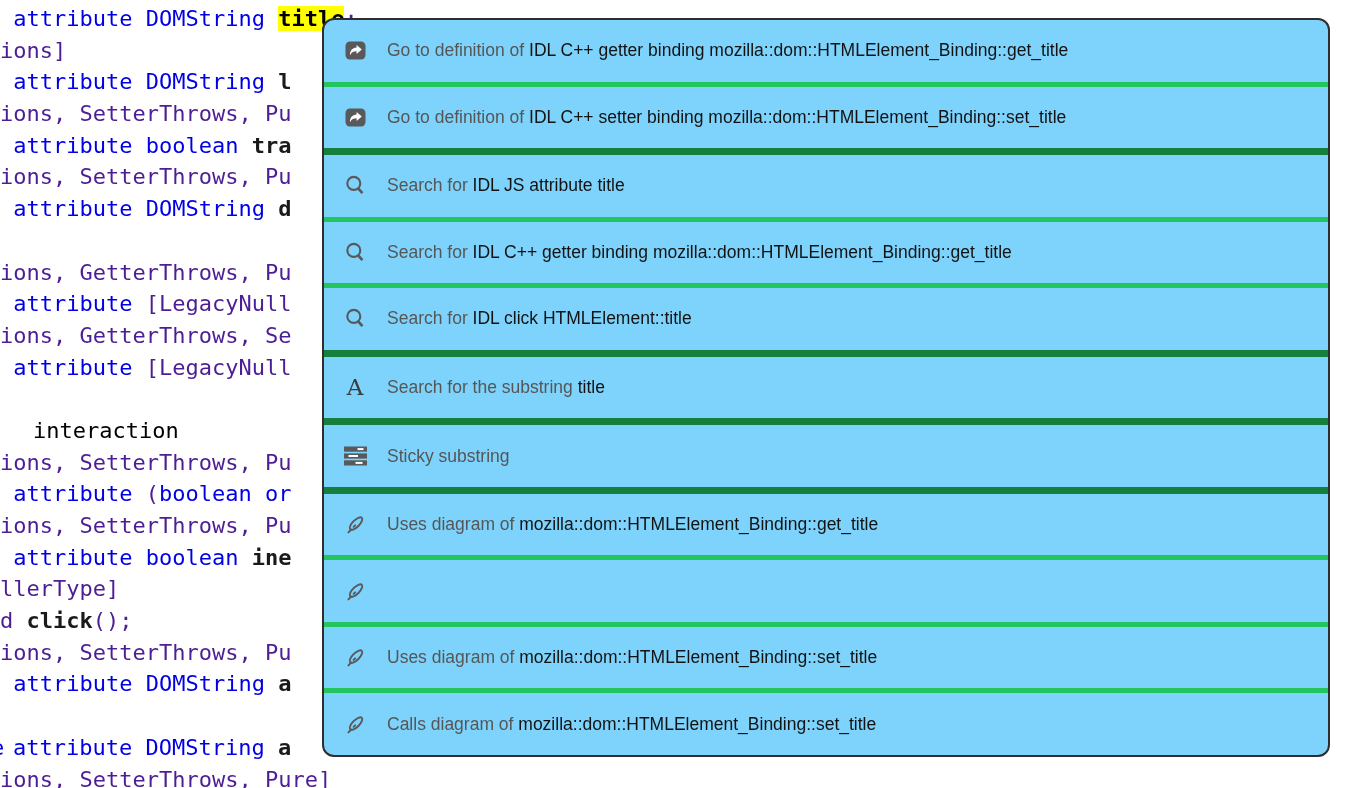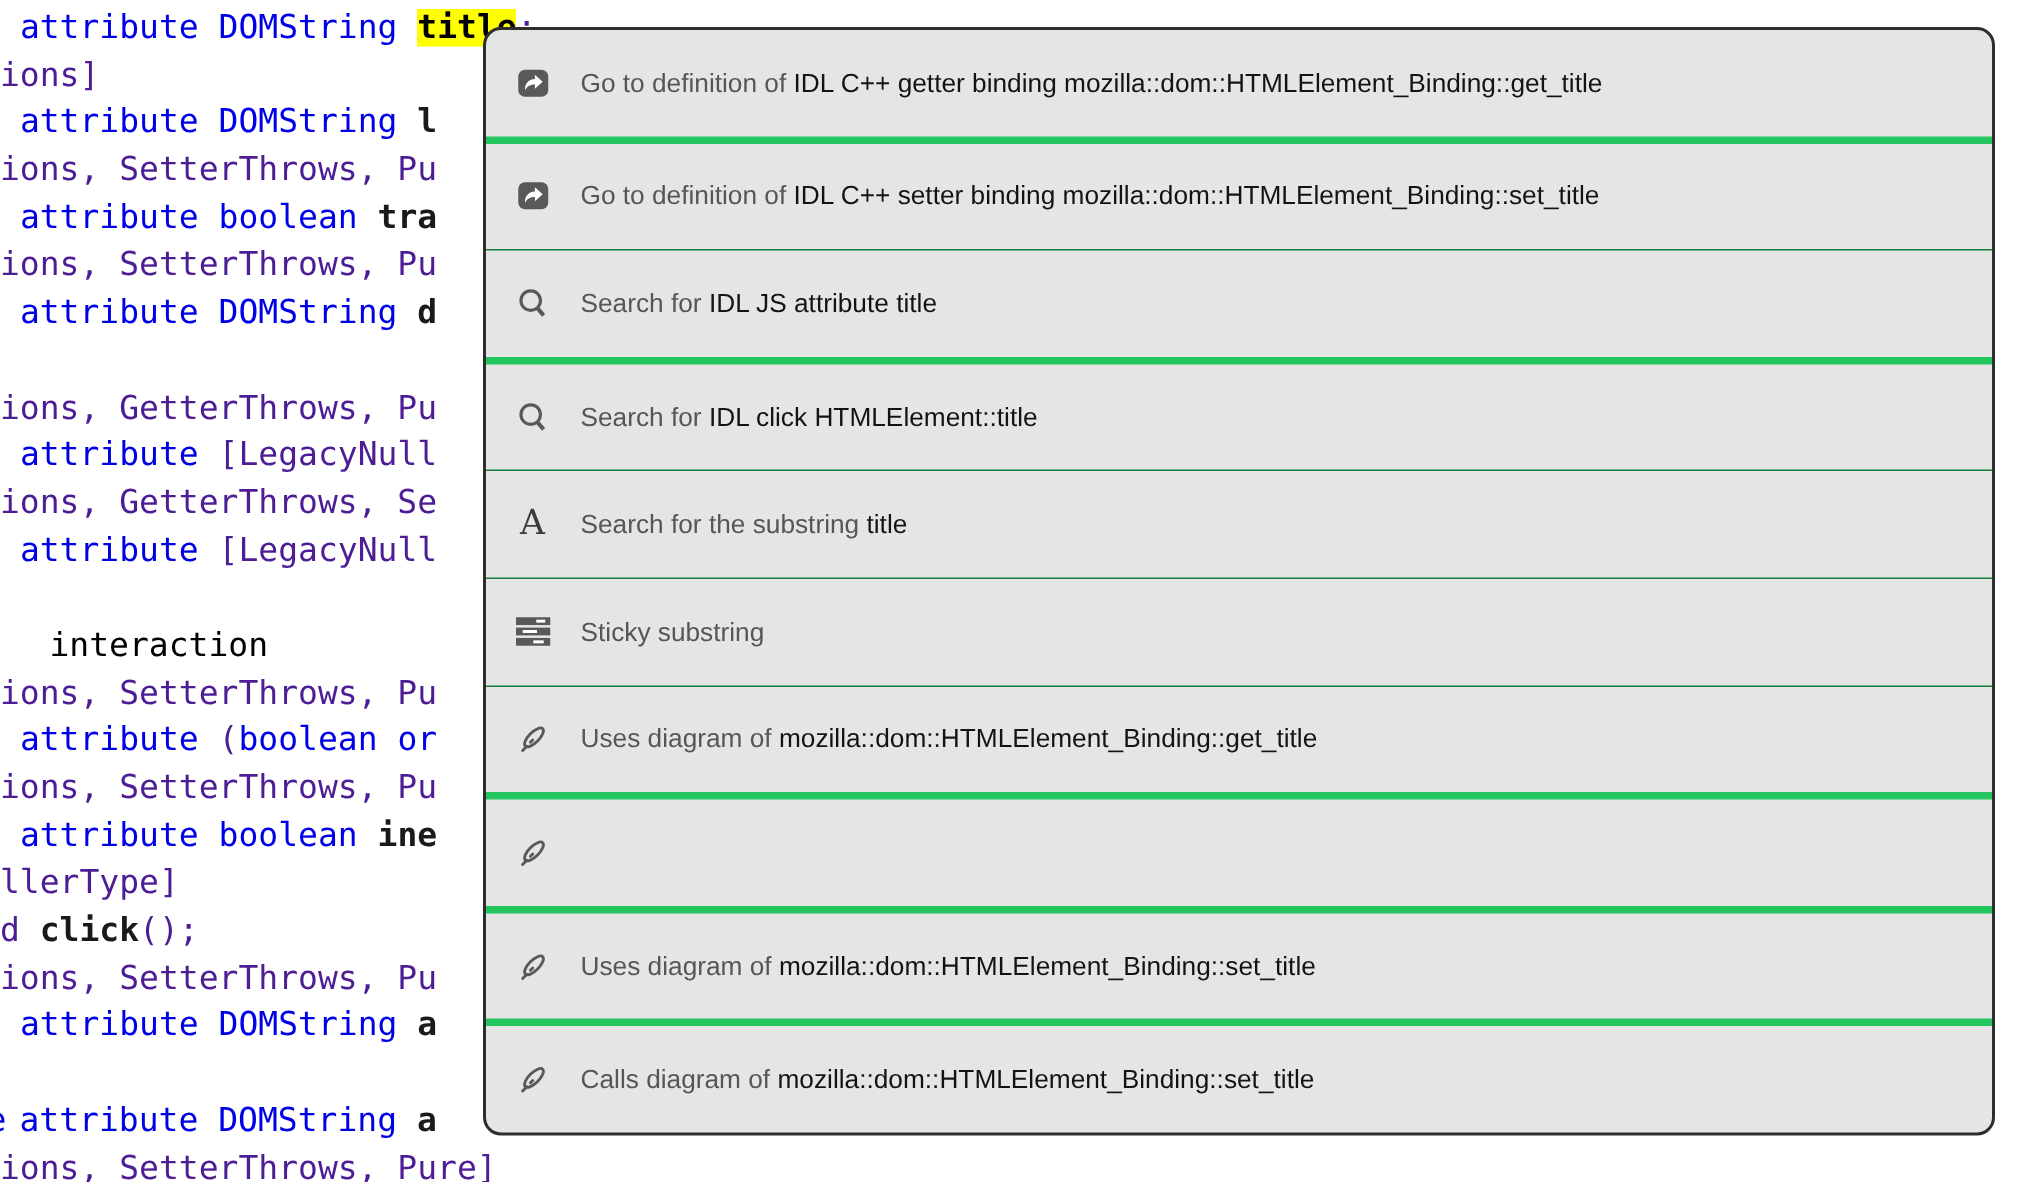--- a/index.html
+++ b/index.html
@@ -18,31 +18,31 @@
   .tk-p{color:#4c1d95;}
   .tk-k{color:#0000e6;}
   .tk-b{color:#1a1a1a;font-weight:bold;}
   .tk-r{color:#000000;margin-left:33px;}
   .tk-h{background:#ffff00;color:#000;font-weight:bold;}
   .tk-c{display:inline-block;width:13px;overflow:hidden;color:#0000e6;vertical-align:bottom;height:31.7px;}
   .tk-c > span{display:inline-block;margin-left:-9px;}
   
   #context-menu{
     position:absolute;left:322px;top:18px;width:1008px;height:739px;
-    box-sizing:border-box;background:#e5e5e5;
+    box-sizing:border-box;background:#7dd3fc;
     border:2px solid #2e2e2e;border-radius:12px;
     display:flex;flex-direction:column;z-index:2;
   }
   .menu-item{
     flex:1;display:flex;align-items:center;
     padding-left:18px;cursor:pointer;
     border-top:5px solid #22c55e;
   }
   .menu-item:first-child{border-top:none;}
-  .menu-item.group-start{border-top:1px solid #15803d;}
+  .menu-item.group-start{border-top:7px solid #15803d;}
   .mi-icon{
     width:26px;display:flex;justify-content:center;align-items:center;
     margin-right:19px;flex:none;
   }
   .mi-text{font-size:17.5px;color:#565656;white-space:pre;}
   .mi-text .sym{color:#131313;}
   .serif-a{
     font-family:"DejaVu Serif",serif;font-size:23px;line-height:1;color:#3c3c3c;
   }
 </style>
@@ -70,20 +70,29 @@
       <span class="mi-text"><span>Go to definition of </span><span class="sym">IDL C++ setter binding mozilla::dom::HTMLElement_Binding::set_title</span></span>
     </div>
     <div class="menu-item group-start">
       <span class="mi-icon">
         <svg width="21" height="21" viewBox="0 0 21 21" fill="none" stroke="#59595b">
           <circle cx="8.8" cy="8.4" r="6.5" stroke-width="2.1"></circle>
           <line x1="13.4" y1="13.6" x2="17.4" y2="18.2" stroke-width="2.7"></line>
         </svg>
       </span>
       <span class="mi-text"><span>Search for </span><span class="sym">IDL JS attribute title</span></span>
+    </div>
+    <div class="menu-item">
+      <span class="mi-icon">
+        <svg width="21" height="21" viewBox="0 0 21 21" fill="none" stroke="#59595b">
+          <circle cx="8.8" cy="8.4" r="6.5" stroke-width="2.1"></circle>
+          <line x1="13.4" y1="13.6" x2="17.4" y2="18.2" stroke-width="2.7"></line>
+        </svg>
+      </span>
+      <span class="mi-text"><span>Search for </span><span class="sym">IDL C++ getter binding mozilla::dom::HTMLElement_Binding::get_title</span></span>
     </div>
     <div class="menu-item">
       <span class="mi-icon">
         <svg width="21" height="21" viewBox="0 0 21 21" fill="none" stroke="#59595b">
           <circle cx="8.8" cy="8.4" r="6.5" stroke-width="2.1"></circle>
           <line x1="13.4" y1="13.6" x2="17.4" y2="18.2" stroke-width="2.7"></line>
         </svg>
       </span>
       <span class="mi-text"><span>Search for </span><span class="sym">IDL click HTMLElement::title</span></span>
     </div>

